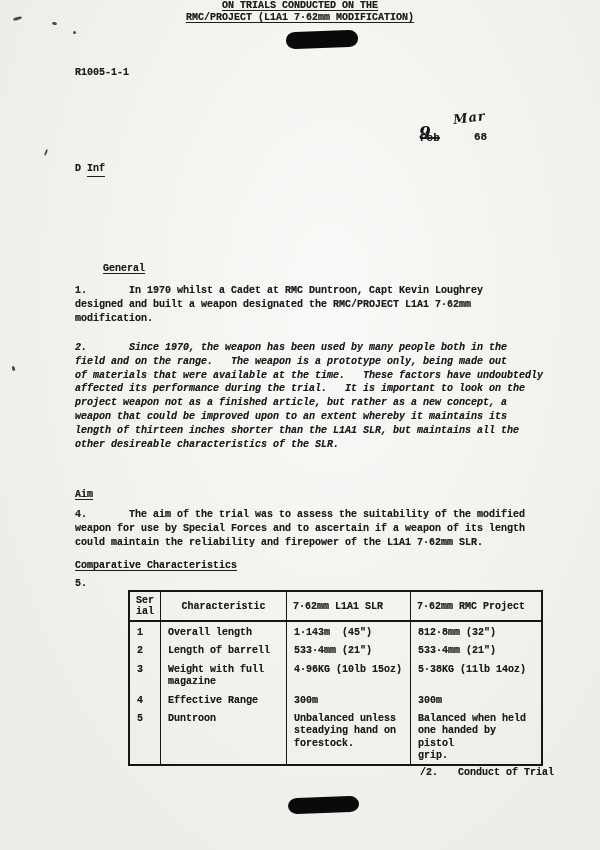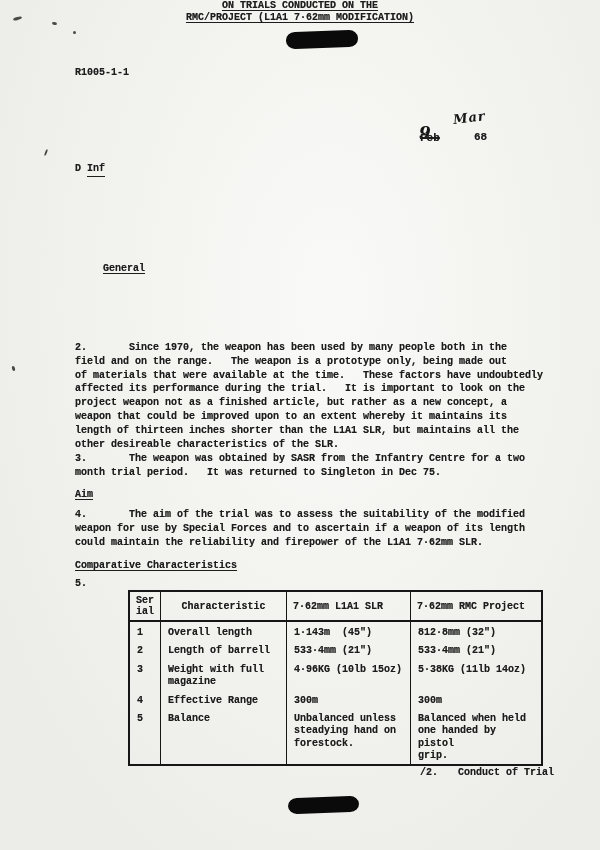--- a/index.html
+++ b/index.html
@@ -93,30 +93,31 @@
   </div>
 
   <div class="mono abs" style="left:75px;top:162px;"><span>D </span><span class="u">Inf</span></div>
 
   <div class="abs title-block">
     <div class="title-line"><span>ON TRIALS CONDUCTED ON THE</span></div>
     <div class="title-line"><span>RMC/PROJECT (L1A1 7·62mm MODIFICATION)</span></div>
   </div>
 
   <div class="mono abs heading" style="left:75px;top:262px;margin-left:28px;">General</div>
-  <div class="mono abs" style="left:75px;top:341px;">2.       Since 1970, the weapon has been used by many people both in the
+  <div class="mono abs" style="left:75px;top:284px;">1.       In 1970 whilst a Cadet at RMC Duntroon, Capt Kevin Loughrey
+designed and built a weapon designated the RMC/PROJECT L1A1 7·62mm
+modification.</div>
+  <div class="mono abs" style="left:75px;top:341px;font-style:italic;">2.       Since 1970, the weapon has been used by many people both in the
 field and on the range.   The weapon is a prototype only, being made out
 of materials that were available at the time.   These factors have undoubtedly
 affected its performance during the trial.   It is important to look on the
 project weapon not as a finished article, but rather as a new concept, a
 weapon that could be improved upon to an extent whereby it maintains its
 length of thirteen inches shorter than the L1A1 SLR, but maintains all the
 other desireable characteristics of the SLR.</div>
-  <div class="mono abs" style="left:75px;top:452px;">3.       The weapon was obtained by SASR from the Infantry Centre for a two
-month trial period.   It was returned to Singleton in Dec 75.</div>
 
   <div class="mono abs heading" style="left:75px;top:488px;">Aim</div>
   <div class="mono abs" style="left:75px;top:508px;">4.       The aim of the trial was to assess the suitability of the modified
 weapon for use by Special Forces and to ascertain if a weapon of its length
 could maintain the reliability and firepower of the L1A1 7·62mm SLR.</div>
 
   <div class="mono abs heading" style="left:75px;top:559px;">Comparative Characteristics</div>
   <div class="mono abs" style="left:75px;top:577px;">5.</div>
 
   <table class="chars abs" style="left:128px;top:590px;">
@@ -156,21 +157,21 @@
         <td>5·38KG (11lb 14oz)</td>
       </tr>
       <tr>
         <td class="ser">4</td>
         <td>Effective Range</td>
         <td>300m</td>
         <td>300m</td>
       </tr>
       <tr>
         <td class="ser">5</td>
-        <td>Balance</td>
+        <td>Duntroon</td>
         <td>Unbalanced unless
 steadying hand on
 forestock.</td>
         <td>Balanced when held
 one handed by pistol
 grip.</td>
       </tr>
     </tbody>
   </table>
 

